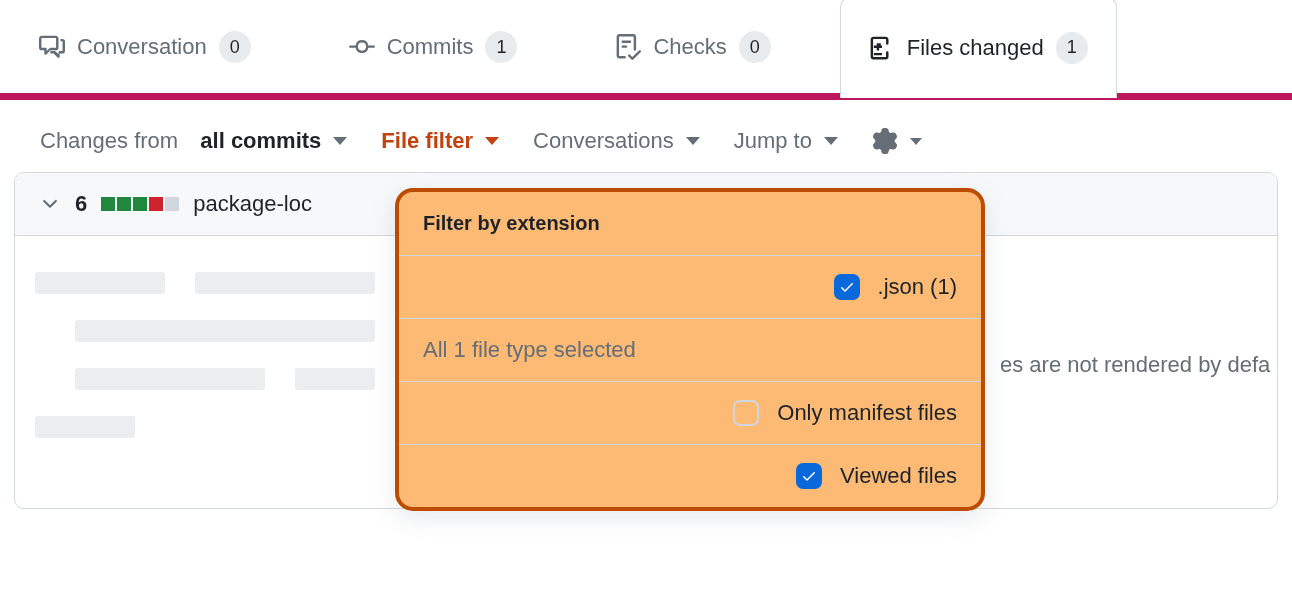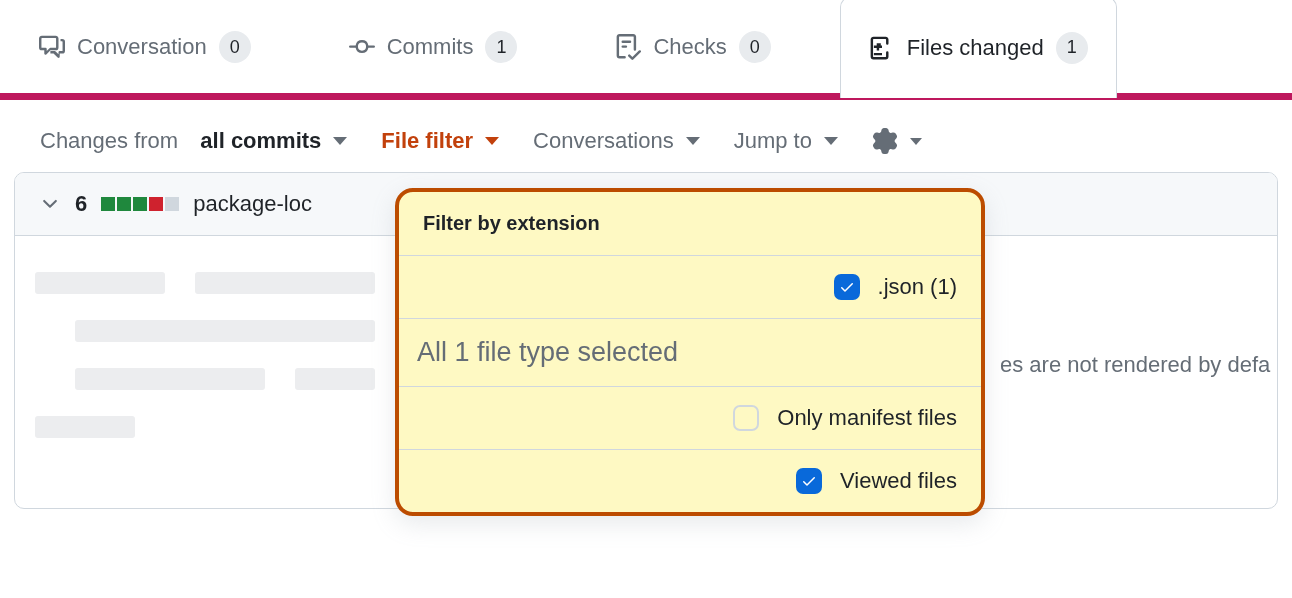--- a/index.html
+++ b/index.html
@@ -117,21 +117,21 @@
     color: #656d76;
     white-space: nowrap;
   }
 
   
   .dropdown {
     position: absolute;
     left: 395px;
     top: 188px;
     width: 590px;
-    background: #fef9c3;
+    background: #fdba74;
     border: 4px solid #bc4c00;
     border-radius: 18px;
     box-shadow: 0 8px 24px rgba(140,149,159,.2);
     overflow: hidden;
   }
   .dropdown .header {
     padding: 20px 24px;
     font-size: 20px;
     font-weight: 600;
     border-bottom: 1px solid #d0d7de;
@@ -140,22 +140,22 @@
     display: flex;
     align-items: center;
     gap: 18px;
     padding: 18px 24px;
     font-size: 22px;
     border-bottom: 1px solid #d0d7de;
     justify-content: flex-end;
   }
   .dropdown .row:last-child { border-bottom: none; }
   .dropdown .note {
-    padding: 18px 18px;
-    font-size: 27px;
+    padding: 18px 24px;
+    font-size: 22px;
     color: #656d76;
     border-bottom: 1px solid #d0d7de;
   }
   .chk {
     width: 26px; height: 26px;
     border: 2px solid #d0d7de;
     border-radius: 7px;
     display: inline-flex;
     align-items: center;
     justify-content: center;

